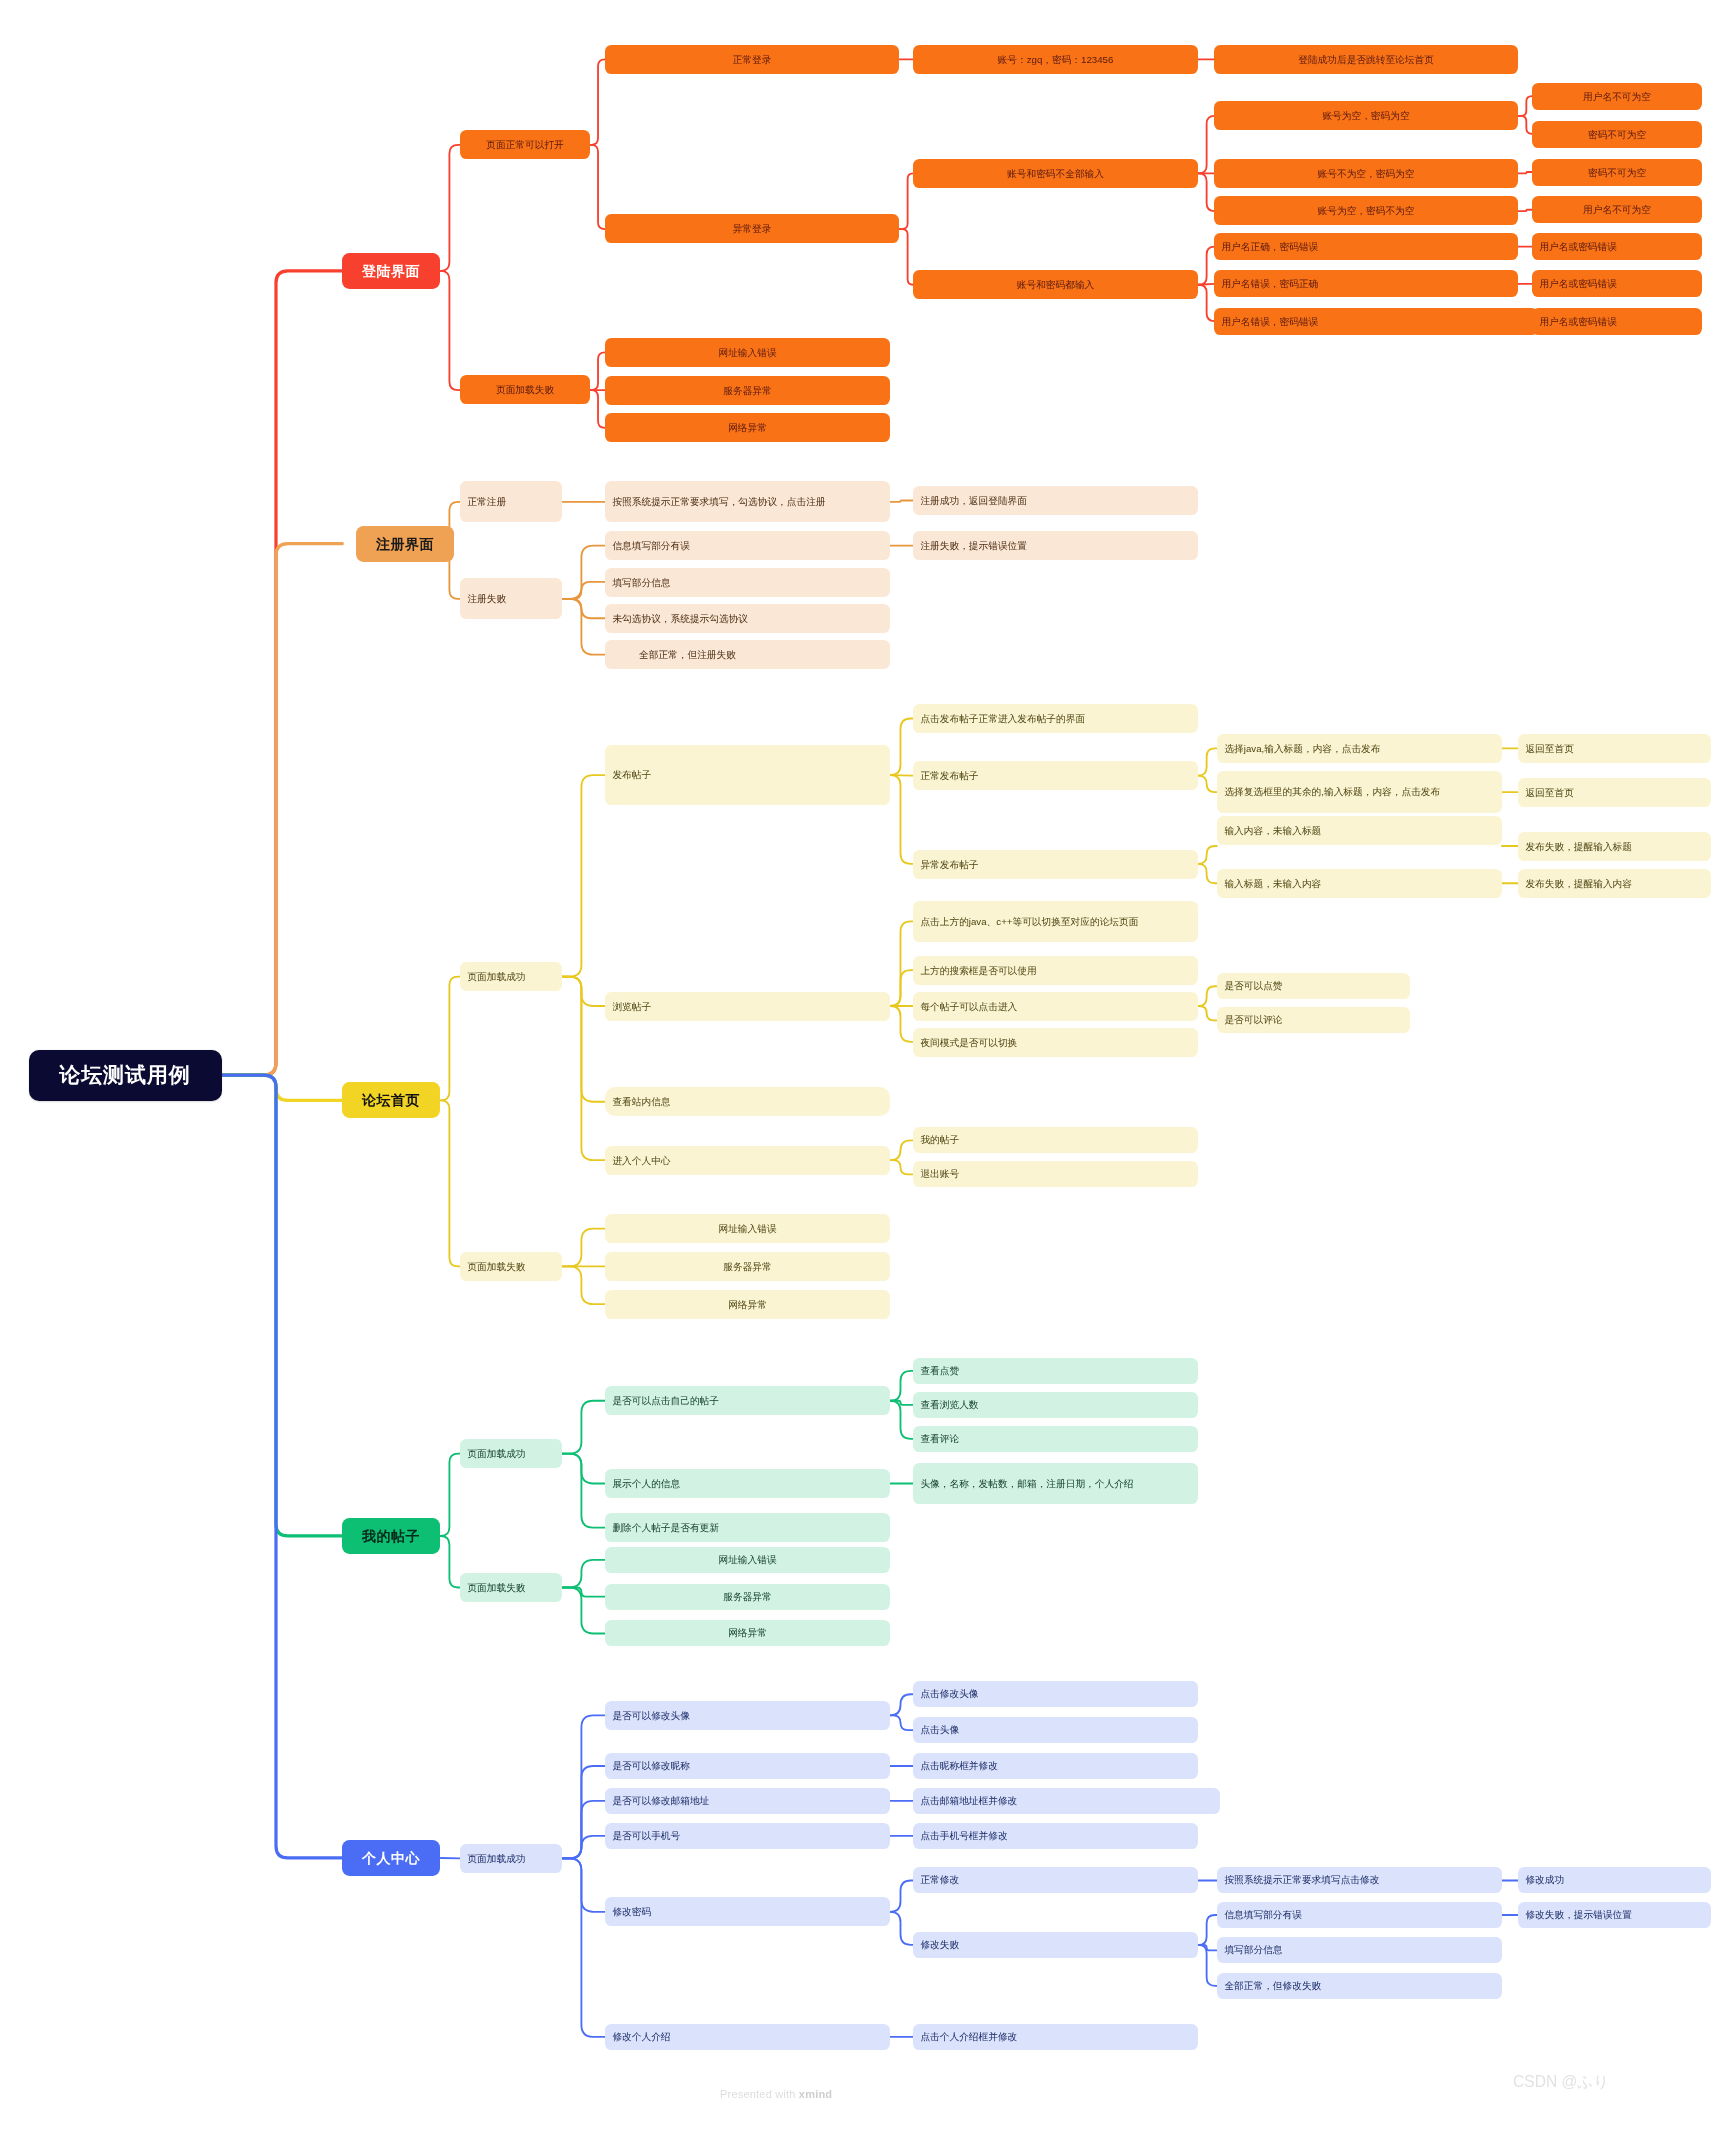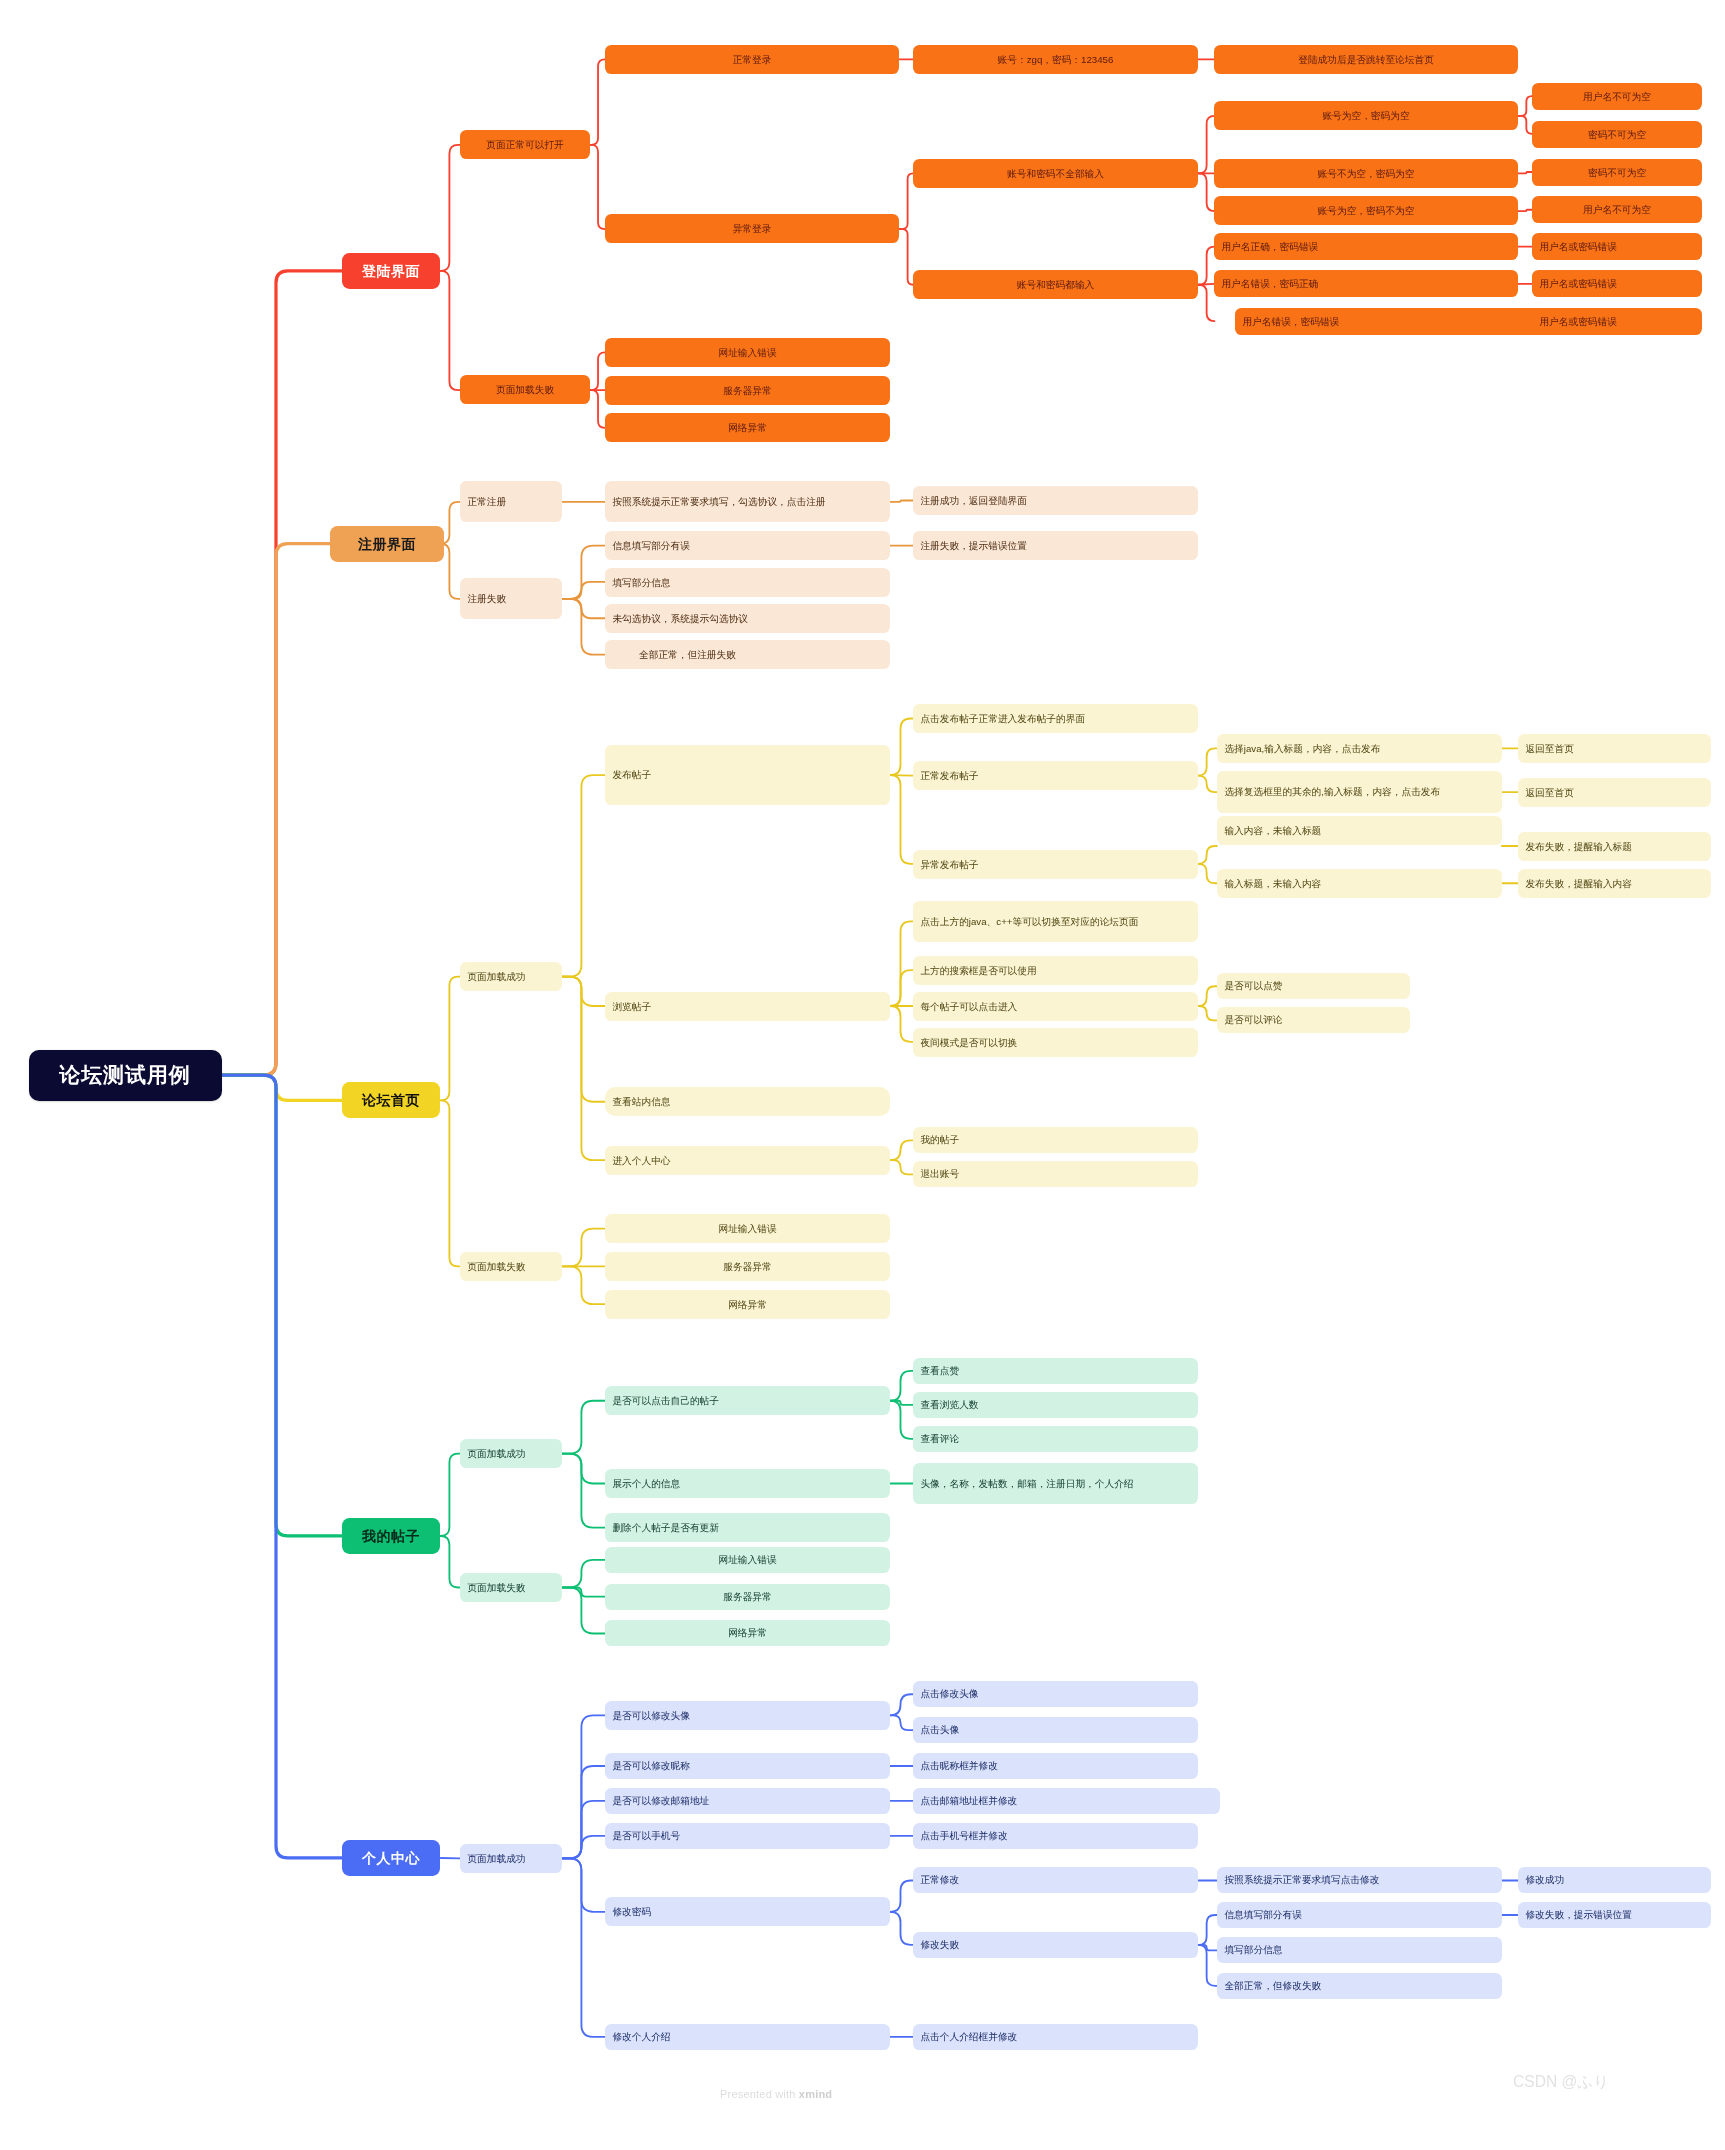--- a/index.html
+++ b/index.html
@@ -168,27 +168,27 @@
       <div class="node topic c-red t-center" style="left: 1532px; top: 121px; width: 170px; min-height: 27px;"><span>密码不可为空</span></div>
       <div class="node topic c-red t-center" style="left: 1214px; top: 159px; width: 304px; min-height: 29px;"><span>账号不为空，密码为空</span></div>
       <div class="node topic c-red t-center" style="left: 1532px; top: 159px; width: 170px; min-height: 27px;"><span>密码不可为空</span></div>
       <div class="node topic c-red t-center" style="left: 1214px; top: 196px; width: 304px; min-height: 29px;"><span>账号为空，密码不为空</span></div>
       <div class="node topic c-red t-center" style="left: 1532px; top: 196px; width: 170px; min-height: 27px;"><span>用户名不可为空</span></div>
       <div class="node topic c-red t-center" style="left: 913px; top: 270px; width: 285px; min-height: 29px;"><span>账号和密码都输入</span></div>
       <div class="node topic c-red t-left" style="left: 1214px; top: 233px; width: 304px; min-height: 27px;"><span>用户名正确，密码错误</span></div>
       <div class="node topic c-red t-left" style="left: 1532px; top: 233px; width: 170px; min-height: 27px;"><span>用户名或密码错误</span></div>
       <div class="node topic c-red t-left" style="left: 1214px; top: 270px; width: 304px; min-height: 27px;"><span>用户名错误，密码正确</span></div>
       <div class="node topic c-red t-left" style="left: 1532px; top: 270px; width: 170px; min-height: 27px;"><span>用户名或密码错误</span></div>
-      <div class="node topic c-red t-left" style="left: 1214px; top: 308px; width: 324px; min-height: 27px; margin-left: 21px;"><span>用户名错误，密码错误</span></div>
+      <div class="node topic c-red t-left" style="left: 1214px; top: 308px; width: 324px; min-height: 27px;"><span>用户名错误，密码错误</span></div>
       <div class="node topic c-red t-left" style="left: 1532px; top: 308px; width: 170px; min-height: 27px;"><span>用户名或密码错误</span></div>
       <div class="node topic c-red t-center" style="left: 460px; top: 375px; width: 130px; min-height: 29px;"><span>页面加载失败</span></div>
       <div class="node topic c-red t-center" style="left: 605px; top: 338px; width: 285px; min-height: 28.5px;"><span>网址输入错误</span></div>
       <div class="node topic c-red t-center" style="left: 605px; top: 376px; width: 285px; min-height: 28.5px;"><span>服务器异常</span></div>
       <div class="node topic c-red t-center" style="left: 605px; top: 413px; width: 285px; min-height: 28.5px;"><span>网络异常</span></div>
-      <div class="node main c-orange t-center" style="left: 330px; top: 526px; width: 114px; min-height: 36px;"><span>注册界面</span></div>
+      <div class="node main c-orange t-center" style="left: 356px; top: 526px; width: 98px; min-height: 36px;"><span>注册界面</span></div>
       <div class="node topic c-orange t-left" style="left: 460px; top: 481px; width: 102px; min-height: 41px;"><span>正常注册</span></div>
       <div class="node topic c-orange t-left" style="left: 605px; top: 481px; width: 285px; min-height: 41px;"><span>按照系统提示正常要求填写，勾选协议，点击注册</span></div>
       <div class="node topic c-orange t-left" style="left: 913px; top: 486px; width: 285px; min-height: 28.5px;"><span>注册成功，返回登陆界面</span></div>
       <div class="node topic c-orange t-left" style="left: 460px; top: 578px; width: 102px; min-height: 41px;"><span>注册失败</span></div>
       <div class="node topic c-orange t-left" style="left: 605px; top: 531px; width: 285px; min-height: 28.5px;"><span>信息填写部分有误</span></div>
       <div class="node topic c-orange t-left" style="left: 913px; top: 531px; width: 285px; min-height: 28.5px;"><span>注册失败，提示错误位置</span></div>
       <div class="node topic c-orange t-left" style="left: 605px; top: 568px; width: 285px; min-height: 28.5px;"><span>填写部分信息</span></div>
       <div class="node topic c-orange t-left" style="left: 605px; top: 604px; width: 285px; min-height: 28.5px;"><span>未勾选协议，系统提示勾选协议</span></div>
       <div class="node topic c-orange t-left" style="left: 605px; top: 640px; width: 285px; min-height: 28.5px; padding-left: 34px;"><span>全部正常，但注册失败</span></div>
       <div class="node main c-yellow t-center" style="left: 342px; top: 1082px; width: 98px; min-height: 36px;"><span>论坛首页</span></div>

